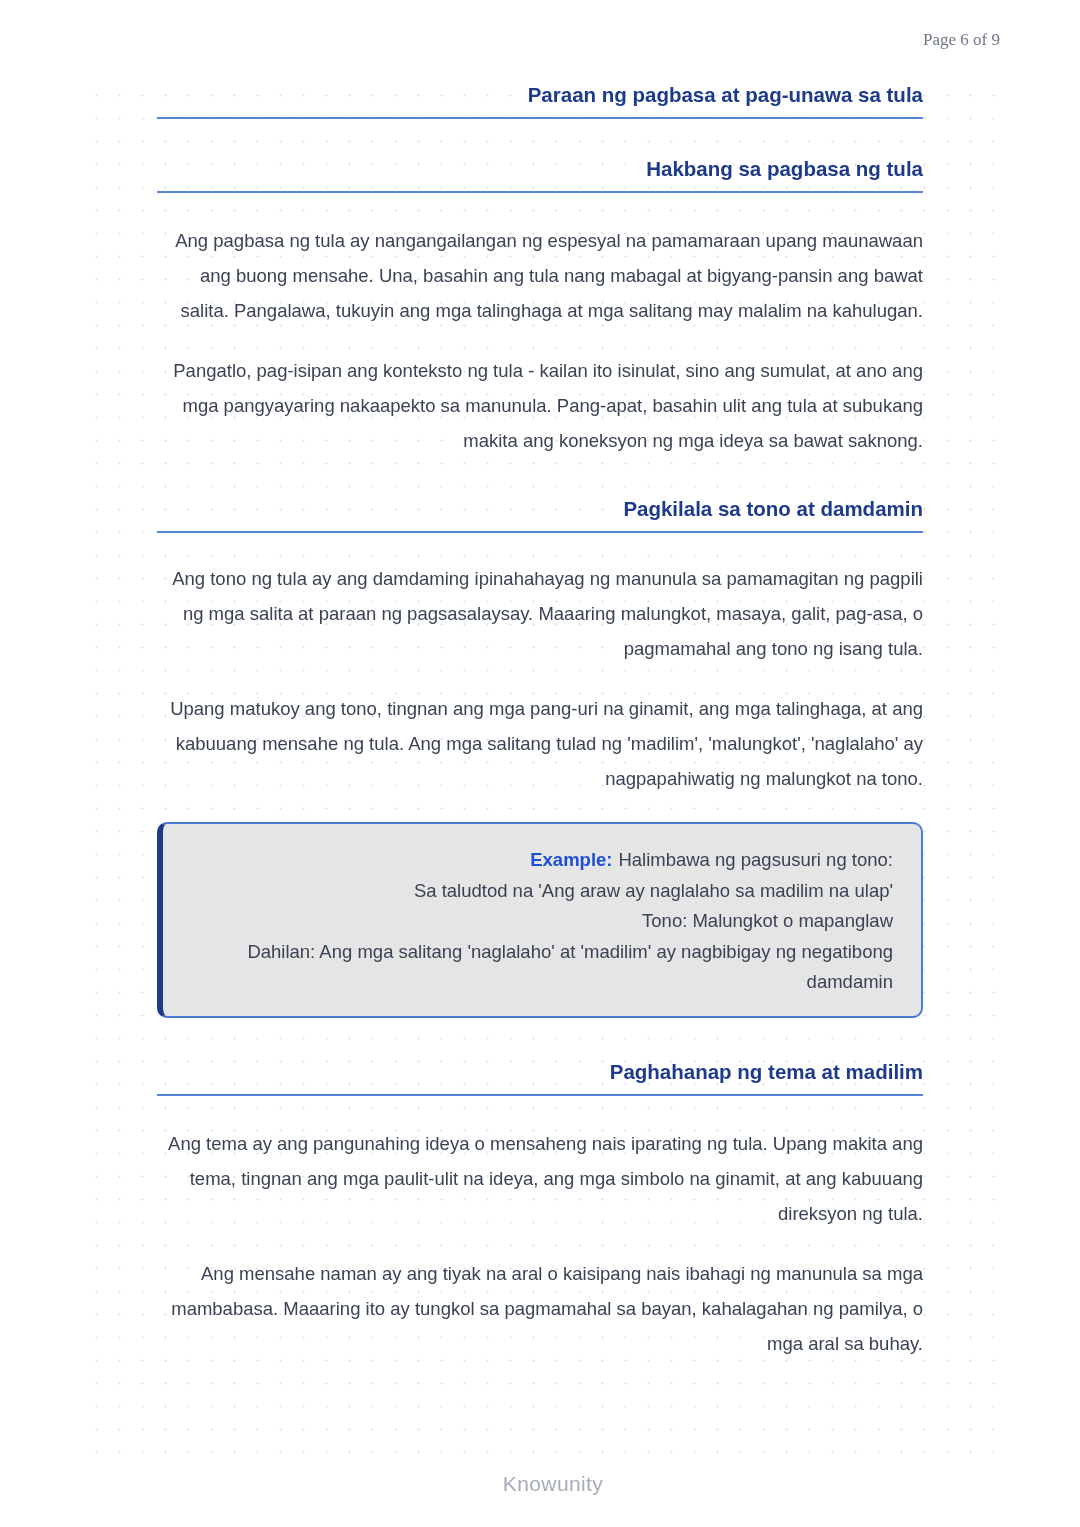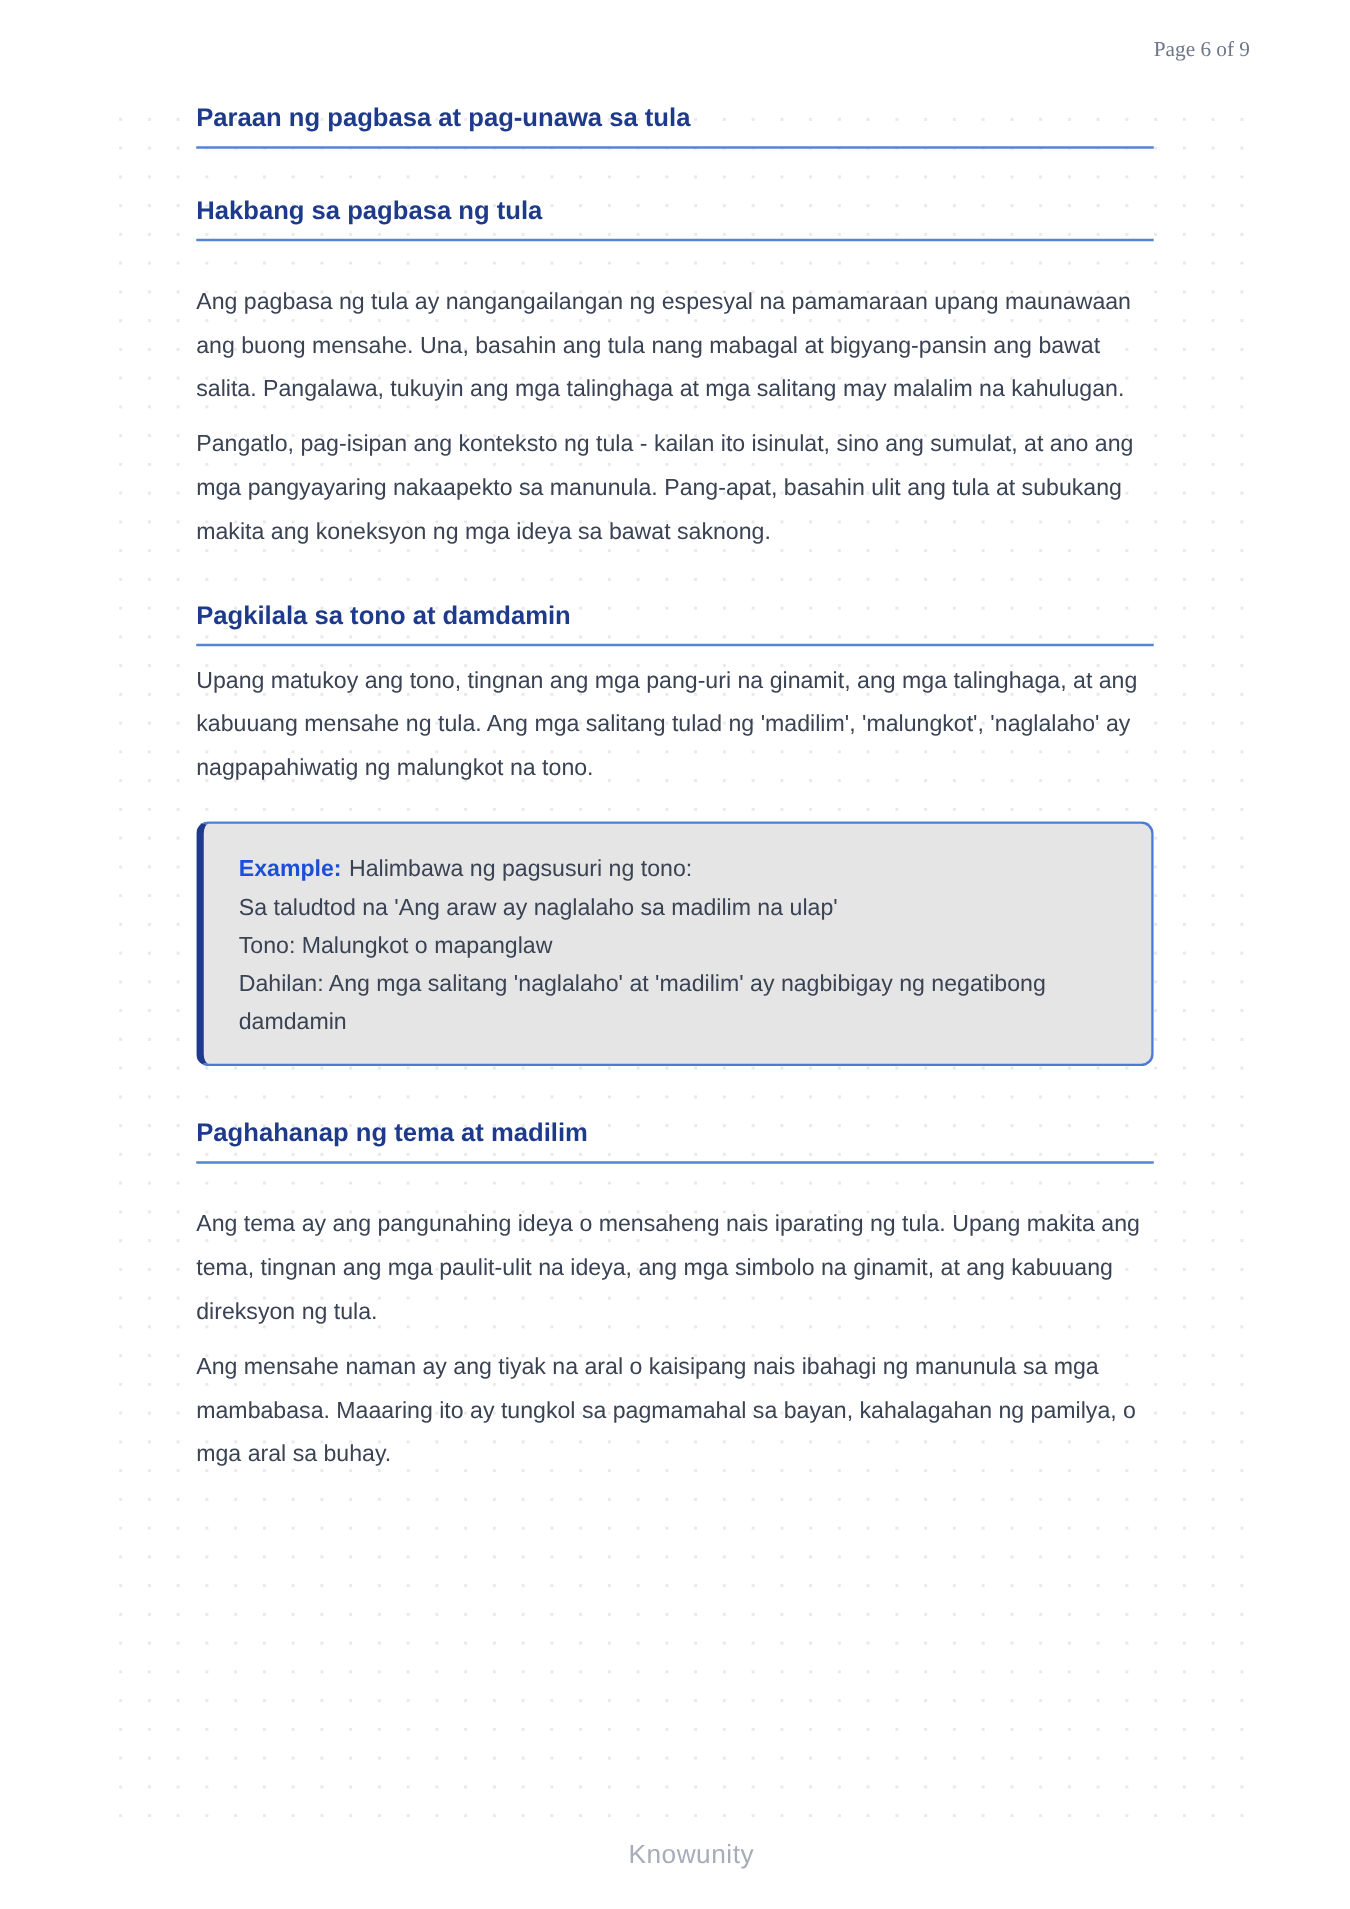--- a/index.html
+++ b/index.html
@@ -27,36 +27,37 @@
     z-index: 2;
   }
   .content {
     position: absolute;
     left: 157px; top: 84px;
     width: 766px;
     color: #3a4354;
     font-size: 18.5px;
     line-height: 35px;
     z-index: 1;
+    text-align: right;
   }
   .section-title {
     font-size: 20.5px;
     font-weight: bold;
     color: #1e3a8a;
     line-height: 22px;
     margin: 0;
     padding-bottom: 11px;
     border-bottom: 2px solid #5585d2;
   }
   .mt-heading2  { margin-top: 39px; }
   .mt-heading   { margin-top: 40px; }
   .mt-heading-after-box { margin-top: 43px; }
   .para { margin: 0; }
   .mt-para-first { margin-top: 30px; }
-  .mt-para-next  { margin-top: 9px; }
+  .mt-para-next  { margin-top: 25px; }
   .mt-para-after-rule { margin-top: 28px; }
   .example-box {
     margin-top: 26px;
     width: 766px;
     border: 2px solid #4b7bd5;
     border-left: 6px solid #1e3a8a;
     border-radius: 10px;
     padding: 21px 28px 18px 28px;
     line-height: 30.5px;
     background: #e5e5e5;
@@ -90,20 +91,21 @@
 
   <h2 class="section-title">Paraan ng pagbasa at pag-unawa sa tula</h2>
 
   <h2 class="section-title mt-heading2">Hakbang sa pagbasa ng tula</h2>
 
   <p class="para mt-para-first">Ang pagbasa ng tula ay nangangailangan ng espesyal na pamamaraan upang maunawaan ang buong mensahe. Una, basahin ang tula nang mabagal at bigyang-pansin ang bawat salita. Pangalawa, tukuyin ang mga talinghaga at mga salitang may malalim na kahulugan.</p>
   <p class="para mt-para-next">Pangatlo, pag-isipan ang konteksto ng tula - kailan ito isinulat, sino ang sumulat, at ano ang mga pangyayaring nakaapekto sa manunula. Pang-apat, basahin ulit ang tula at subukang makita ang koneksyon ng mga ideya sa bawat saknong.</p>
 
   <h2 class="section-title mt-heading">Pagkilala sa tono at damdamin</h2>
 
+  <p class="para mt-para-after-rule">Ang tono ng tula ay ang damdaming ipinahahayag ng manunula sa pamamagitan ng pagpili ng mga salita at paraan ng pagsasalaysay. Maaaring malungkot, masaya, galit, pag-asa, o pagmamahal ang tono ng isang tula.</p>
   <p class="para mt-para-next">Upang matukoy ang tono, tingnan ang mga pang-uri na ginamit, ang mga talinghaga, at ang kabuuang mensahe ng tula. Ang mga salitang tulad ng 'madilim', 'malungkot', 'naglalaho' ay nagpapahiwatig ng malungkot na tono.</p>
 
   <div class="example-box">
     <p class="example-line"><span class="example-label">Example:</span><span>Halimbawa ng pagsusuri ng tono:</span></p>
     <p class="example-line">Sa taludtod na 'Ang araw ay naglalaho sa madilim na ulap'</p>
     <p class="example-line">Tono: Malungkot o mapanglaw</p>
     <p class="example-line">Dahilan: Ang mga salitang 'naglalaho' at 'madilim' ay nagbibigay ng negatibong damdamin</p>
   </div>
 
   <h2 class="section-title mt-heading-after-box">Paghahanap ng tema at madilim</h2>

